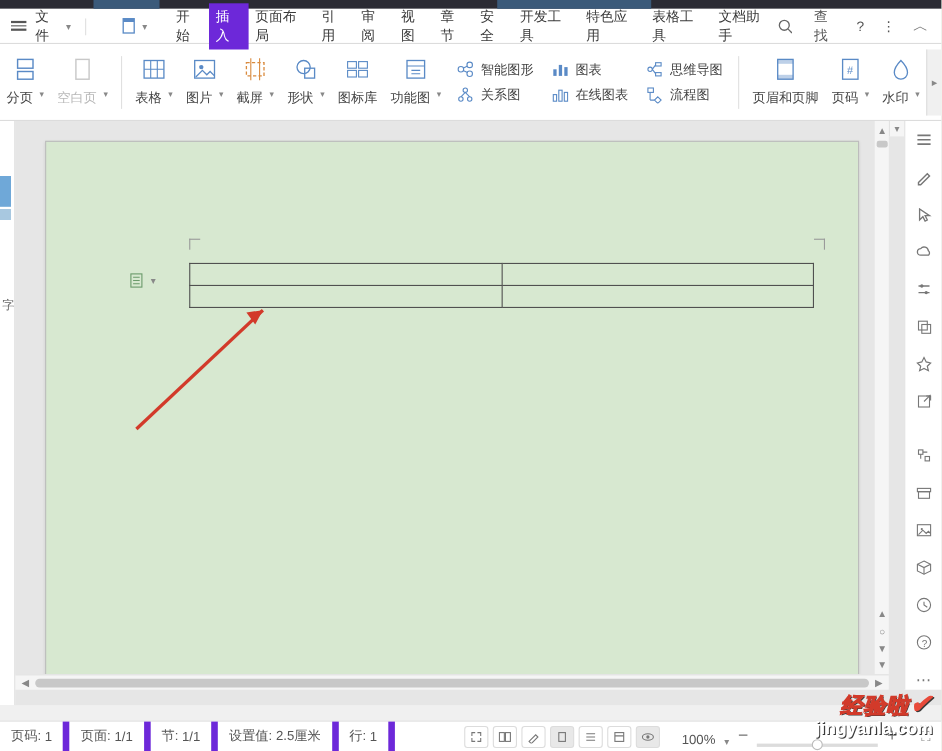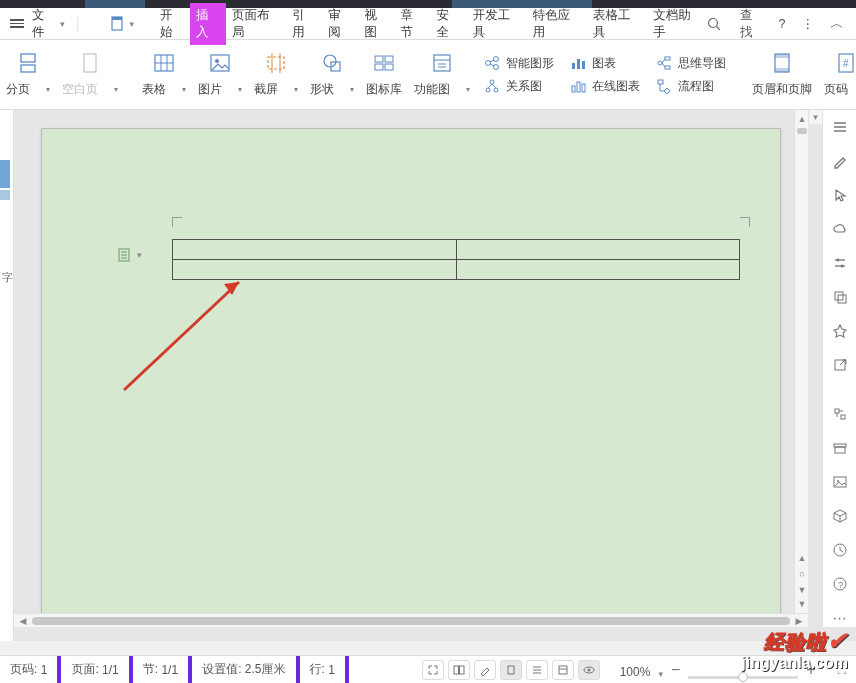--- a/index.html
+++ b/index.html
@@ -9,30 +9,30 @@
   .top-dark-bar .seg2 { position:absolute; left:452px; top:0; width:140px; height:8px; background:#3b5a7a; }
 
   .menu-bar { height: 32px; background: #ffffff; border-bottom: 1px solid #dcdcdc; display:flex; align-items:center; font-size:12.5px; color:#3a3a3a; }
   .menu-bar .hamburger { margin-left:10px; display:flex; flex-direction:column; gap:2px; cursor:pointer;}
   .menu-bar .hamburger span{ width:14px; height:1.5px; background:#555;}
   .menu-bar .file { margin-left:8px; display:flex; align-items:center; gap:4px;}
   .menu-bar .file .caret { font-size:9px; color:#888;}
   .menu-bar .docicon { margin-left:28px; color:#5a8ac6; font-size:14px;}
   .menu-bar .tabs { margin-left:20px; display:flex; align-items:center; gap:0;justify-content:space-between;}
   .menu-bar .tabs span { padding:4px 6px; cursor:pointer; }
-  .menu-bar .tabs .active { background:#d946ef; color:#fff; }
+  .menu-bar .tabs .active { background:#6d28d9; color:#fff; }
   .menu-bar .right { margin-left:auto; display:flex; align-items:center; gap:16px; padding-right:12px; color:#555;}
   .menu-bar .right .search{ display:flex; align-items:center; gap:20px;}
   .menu-bar .right .caret-up{ font-size:14px; color:#777;}
 
   .ribbon { height: 70px; background:#fff; border-bottom:1px solid #dcdcdc; display:flex; align-items:center; font-size:12px; color:#444; }
   .ribbon .sep { width:1px; height:48px; background:#e0e0e0; margin:0 6px;}
   .rgrp { display:flex; flex-direction:column; align-items:center; gap:6px; padding:0 6px;}
   .rgrp .ico { width:24px; height:24px; display:flex; align-items:center; justify-content:center;}
-  .rgrp .lbl { display:flex; align-items:center; gap:16px; white-space:nowrap;}
+  .rgrp .lbl { display:flex; gap:6px; white-space:nowrap;}
   .rgrp .caret{font-size:8px;color:#888;}
   .disabled{color:#b8b8b8;}
   .ribbon-right-list{ display:flex; flex-direction:column; justify-content:center; gap:6px; padding:0 8px;}
   .ribbon-right-list .row{ display:flex; align-items:center; gap:6px; white-space:nowrap;}
 
   .main-area{ position:relative; height:531px; background:#e6e6e6; }
   .left-gutter{ position:absolute; left:0; top:0; width:14px; height:100%; background:#fff; border-right:1px solid #dcdcdc;}
   .left-gutter .bluetab{ position:absolute; left:0; top:50px; width:10px; height:28px; background:#6fa8d8;}
   .left-gutter .bluetab2{ position:absolute; left:0; top:80px; width:10px; height:10px; background:#a8c8e0;}
   .left-gutter .txt{ position:absolute; left:2px; top:160px; font-size:11px; color:#666;}
@@ -57,21 +57,21 @@
   .arrow-anno{ position:absolute; pointer-events:none; }
   .arrow-anno line{ stroke:#d23a2a; stroke-width:3; }
   .arrow-anno polygon{ fill:#d23a2a; }
 
   .side-toolbar{ position:absolute; right:0; top:0; width:34px; bottom:14px; background:#fff; border-left:1px solid #e0e0e0; display:flex; flex-direction:column; align-items:center; padding-top:8px; gap:16px;}
   .side-toolbar .tbtn{ width:22px; height:22px; display:flex; align-items:center; justify-content:center; color:#777; cursor:pointer;}
   .side-toolbar .gap{flex:1;}
   .tiny-handle{ position:absolute; right:34px; top:0; width:14px; height:14px; background:#f5f5f5; border-left:1px solid #e0e0e0; display:flex; align-items:center; justify-content:center; font-size:9px; color:#888;}
 
   .status-bar{ position:absolute; left:0; right:0; bottom:0; height:28px; background:#fff; border-top:1px solid #dcdcdc; display:flex; align-items:center; font-size:12px; color:#555;}
-  .status-bar .cell{ padding:0 10px; border-right:4px solid #6d28d9; height:100%; display:flex; align-items:center;}
+  .status-bar .cell{ padding:0 10px; border-right:6px solid #6d28d9; height:100%; display:flex; align-items:center;}
   .status-bar .view-btns{ margin-left:auto; display:flex; align-items:center; gap:4px; padding:0 8px;}
   .status-bar .vbtn{ width:22px; height:20px; border:1px solid #dcdcdc; border-radius:3px; display:flex; align-items:center; justify-content:center; color:#777; font-size:11px;}
   .status-bar .vbtn.active{ background:#e8e8e8;}
   .status-bar .zoom{ display:flex; align-items:flex-end; gap:8px; padding:0 12px;}
   .status-bar .slider{ width:110px; height:3px; background:#dcdcdc; position:relative;}
   .status-bar .slider .knob{ position:absolute; left:50%; top:-4px; width:10px; height:10px; background:#fff; border:1px solid #bbb; border-radius:50%; transform:translateX(-50%);}
 
   .watermark{ position:absolute; right:8px; bottom:12px; pointer-events:none; text-align:right; line-height:1; }
   .watermark .wm1{ font-size:20px; font-weight:900; font-style:italic; color:#fff; -webkit-text-stroke:1px #d23a2a; text-shadow:1px 1px 0 #3a3a3a; letter-spacing:1px;}
   .watermark .wm1 .chk{ color:#e84a3a; -webkit-text-stroke:0; font-size:24px;}

